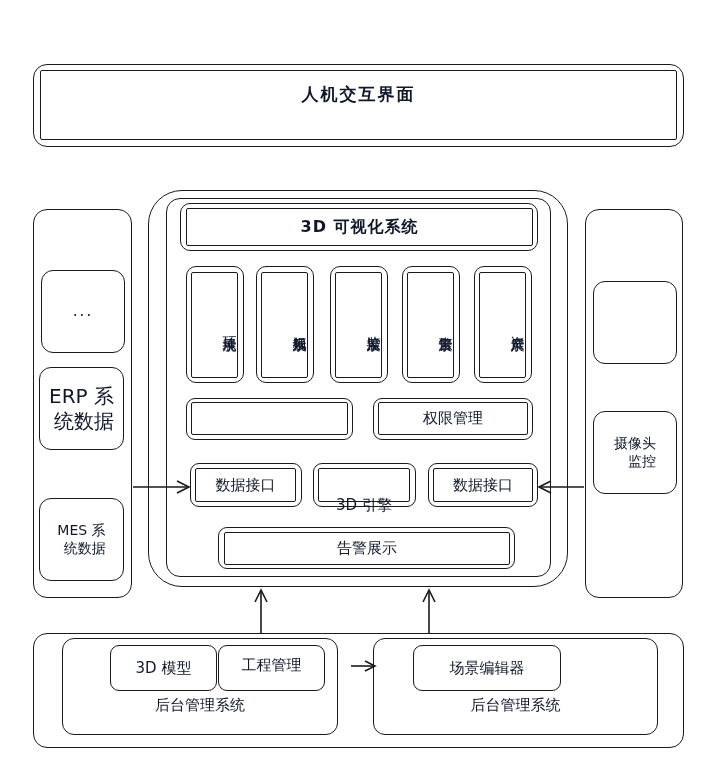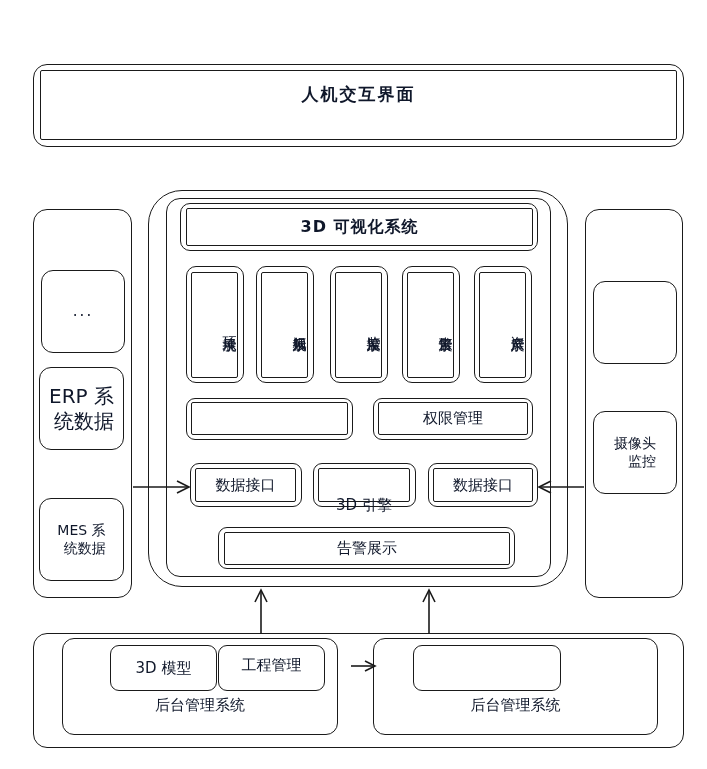--- a/index.html
+++ b/index.html
@@ -190,20 +190,21 @@
   <div class="box" id="bo1-outer"></div>
   <div class="lbl" id="bo1-label">后台管理系统</div>
   <div class="box" id="bo1-c1"></div>
   <div class="lbl" id="bo1-c1-label">3D 模型</div>
   <div class="box" id="bo1-c2"></div>
   <div class="lbl" id="bo1-c2-label">工程管理</div>
 
   <div class="box" id="bo2-outer"></div>
   <div class="lbl" id="bo2-label">后台管理系统</div>
   <div class="box" id="bo2-c1"></div>
+  <div class="lbl" id="bo2-c1-label">场景编辑器</div>
 
   <svg id="arrows" viewBox="0 0 707 769">
     <g stroke="#1a1a1a" stroke-width="1.6" fill="none">
 
       <g>
         <line x1="133" y1="487" x2="188" y2="487"></line>
         <polyline points="177,481 189,487 177,493"></polyline>
       </g>
 
       <g>

